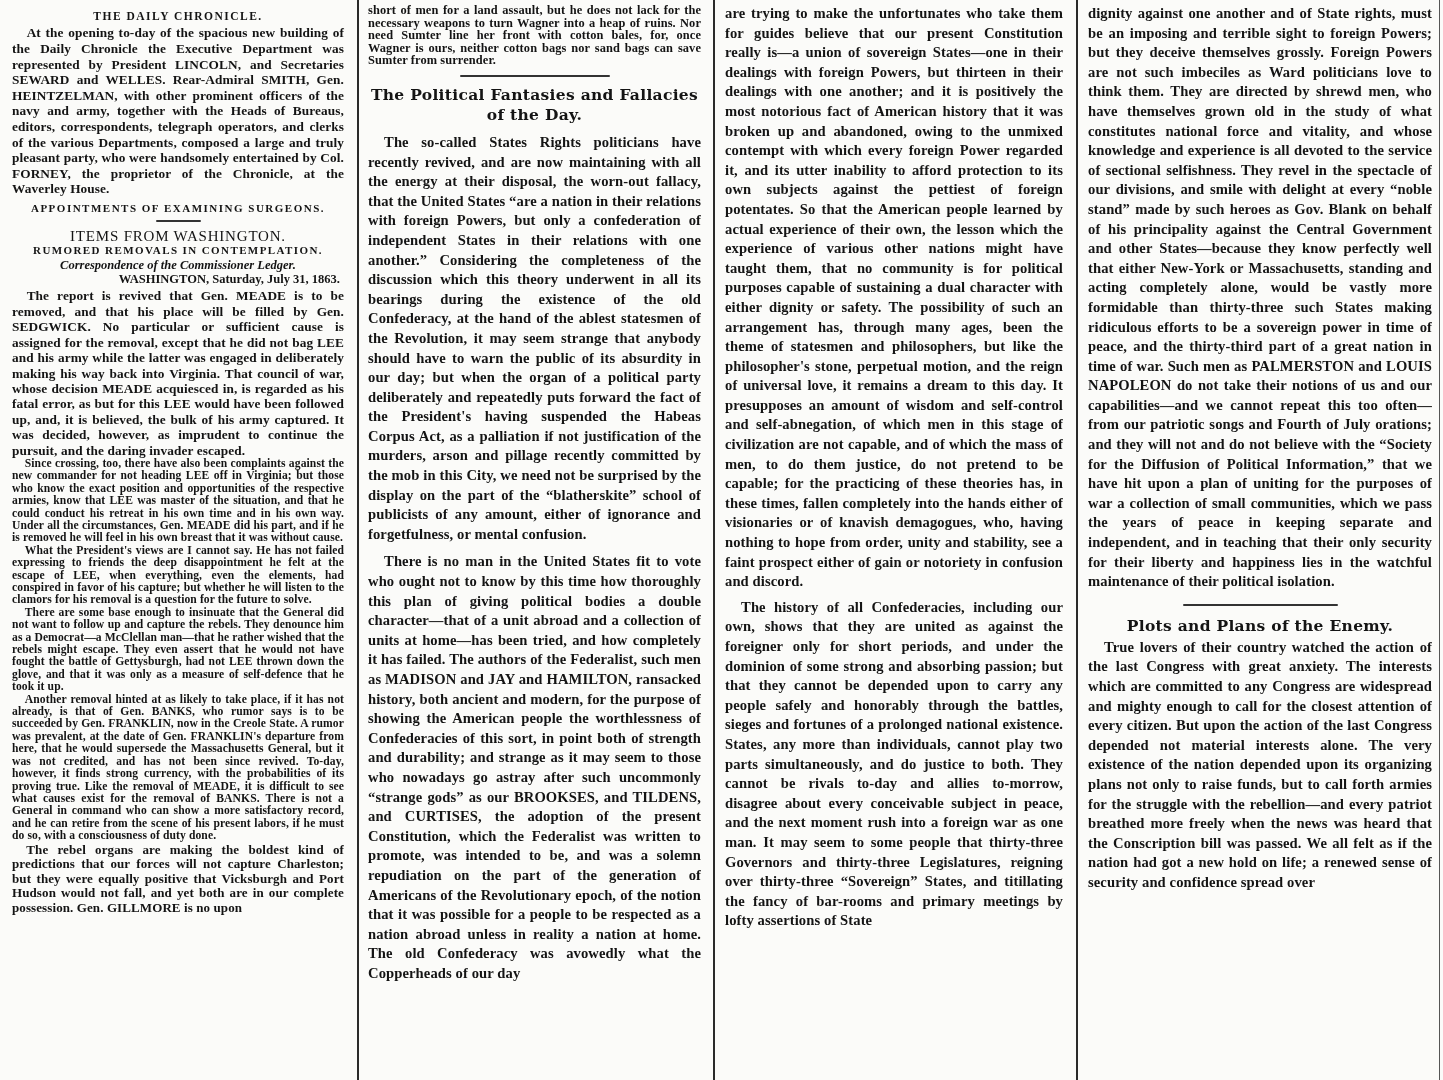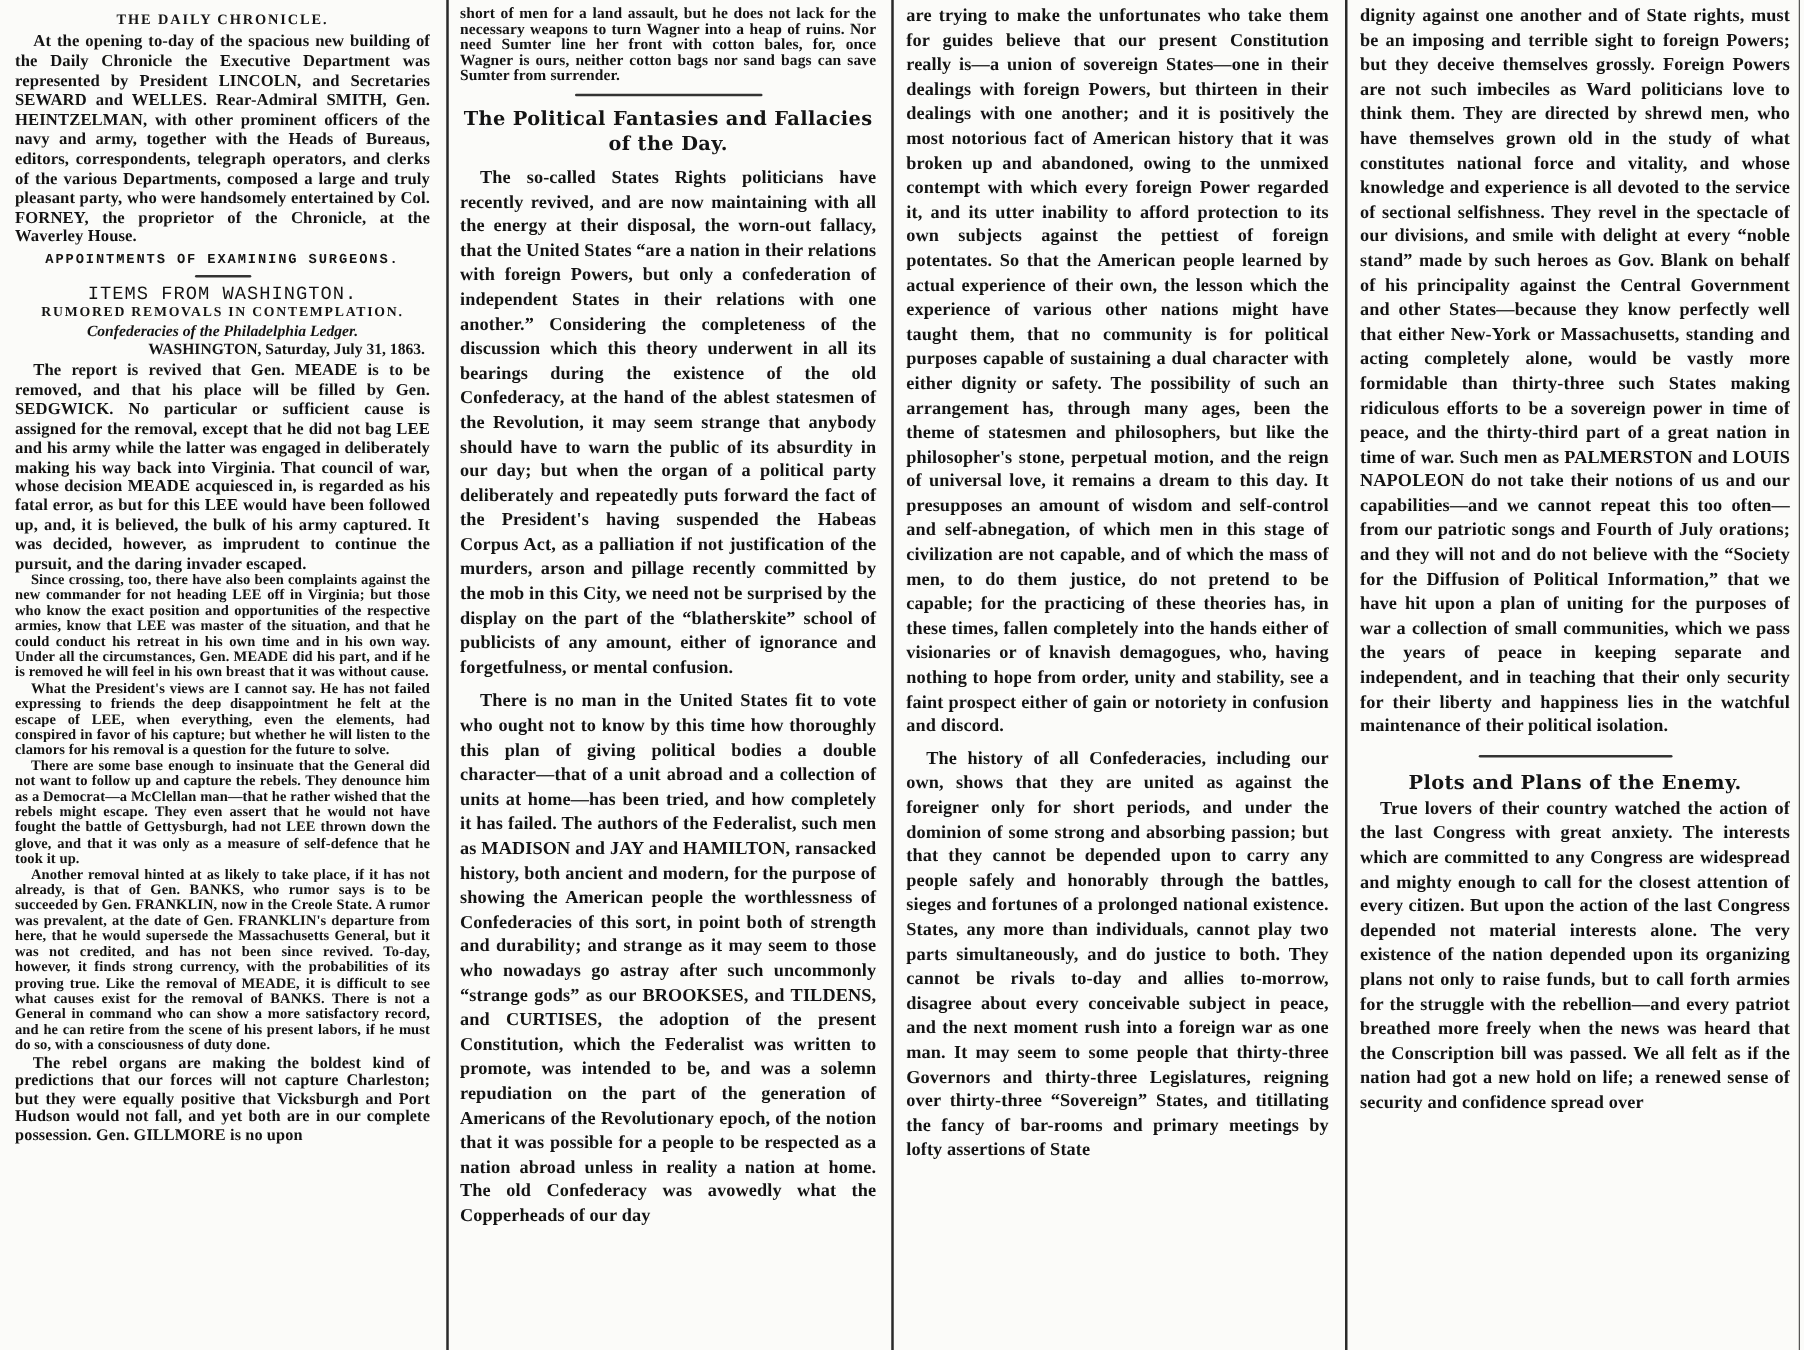--- a/index.html
+++ b/index.html
@@ -17,21 +17,21 @@
   }
   .col1 { left:6px; width:344px; padding:6px 6px 0 6px; font-size:11.6px; line-height:12.4px; }
   .col2 { left:362px; width:345px; padding:4px 6px 0 6px; font-size:14.6px; line-height:19.6px; }
   .col3 { left:719px; width:350px; padding:4px 6px 15px 6px; font-size:14.6px; line-height:19.6px; }
   .col4 { left:1082px; width:356px; padding:4px 6px 0 6px; font-size:14.6px; line-height:19.6px; }
   .rule-v { position:absolute; top:0; width:2px; height:1080px; background:#2a2a2a; }
   .rule-v.thin { width:1px; background:#555; }
   p { margin:0; text-align:justify; text-indent:1.1em; font-weight:bold; letter-spacing:0.1px; }
   p.noindent { text-indent:0; }
   .col1 p { font-weight:bold; }
-  h1.masthead, h2, h3, h4 { margin:0; text-align:center; font-weight:bold;font-family:Liberation Mono, monospace; }
+  h1.masthead, h2, h3, h4 { margin:0; text-align:center; font-weight:bold; }
   .kicker { font-size:11px; letter-spacing:1.5px; margin:2px 0 3px; text-transform:uppercase; font-weight:bold; text-align:center; }
   .hed-big { font-size:15px; letter-spacing:0.8px; margin:8px 0 2px; font-weight:normal; text-transform:uppercase; }
   .subhead { font-size:11px; letter-spacing:1.4px; text-transform:uppercase; margin:2px 0; }
   .credit { font-style:italic; font-size:12.5px; margin:2px 0; }
   .dateline { text-align:right; font-size:12.5px; margin:1px 4px 3px 0; font-weight:bold; }
   .article-hed { font-family:"DejaVu Serif", serif; font-size:15.5px; line-height:20px; letter-spacing:0.3px; margin:6px 0 8px; font-weight:bold; }
   .divider { width:150px; height:2px; background:#333; margin:8px auto 8px; border-radius:1px; }
   .divider.short { width:45px; height:1.5px; margin:6px auto 6px; }
 </style>
 </head>
@@ -39,21 +39,21 @@
 
 <div class="page">
 
   <div class="col col1">
     <h1 class="kicker" style="font-size:11.5px;margin:4px 0 3px;">THE DAILY CHRONICLE.</h1>
     <p style="font-size:13.3px;line-height:15.6px;">At the opening to-day of the spacious new building of the Daily Chronicle the Executive Department was represented by President LINCOLN, and Secretaries SEWARD and WELLES. Rear-Admiral SMITH, Gen. HEINTZELMAN, with other prominent officers of the navy and army, together with the Heads of Bureaus, editors, correspondents, telegraph operators, and clerks of the various Departments, composed a large and truly pleasant party, who were handsomely entertained by Col. FORNEY, the proprietor of the Chronicle, at the Waverley House.</p>
     <h3 class="kicker" style="margin-top:5px;">APPOINTMENTS OF EXAMINING SURGEONS.</h3>
     <div class="divider short"></div>
     <h2 class="hed-big">ITEMS FROM WASHINGTON.</h2>
     <div class="subhead" style="text-align:center;font-weight:bold;">RUMORED REMOVALS IN CONTEMPLATION.</div>
-    <div class="credit" style="text-align:center;font-weight:bold;">Confederacies of the Philadelphia Ledger.</div>
+    <div class="credit" style="text-align:center;font-weight:bold;">Correspondence of the Commissioner Ledger.</div>
     <div class="dateline">WASHINGTON, Saturday, July 31, 1863.</div>
     <p style="font-size:13.3px;line-height:15.4px;">The report is revived that Gen. MEADE is to be removed, and that his place will be filled by Gen. SEDGWICK. No particular or sufficient cause is assigned for the removal, except that he did not bag LEE and his army while the latter was engaged in deliberately making his way back into Virginia. That council of war, whose decision MEADE acquiesced in, is regarded as his fatal error, as but for this LEE would have been followed up, and, it is believed, the bulk of his army captured. It was decided, however, as imprudent to continue the pursuit, and the daring invader escaped.</p>
     <p>Since crossing, too, there have also been complaints against the new commander for not heading LEE off in Virginia; but those who know the exact position and opportunities of the respective armies, know that LEE was master of the situation, and that he could conduct his retreat in his own time and in his own way. Under all the circumstances, Gen. MEADE did his part, and if he is removed he will feel in his own breast that it was without cause.</p>
     <p>What the President's views are I cannot say. He has not failed expressing to friends the deep disappointment he felt at the escape of LEE, when everything, even the elements, had conspired in favor of his capture; but whether he will listen to the clamors for his removal is a question for the future to solve.</p>
     <p>There are some base enough to insinuate that the General did not want to follow up and capture the rebels. They denounce him as a Democrat—a McClellan man—that he rather wished that the rebels might escape. They even assert that he would not have fought the battle of Gettysburgh, had not LEE thrown down the glove, and that it was only as a measure of self-defence that he took it up.</p>
     <p>Another removal hinted at as likely to take place, if it has not already, is that of Gen. BANKS, who rumor says is to be succeeded by Gen. FRANKLIN, now in the Creole State. A rumor was prevalent, at the date of Gen. FRANKLIN's departure from here, that he would supersede the Massachusetts General, but it was not credited, and has not been since revived. To-day, however, it finds strong currency, with the probabilities of its proving true. Like the removal of MEADE, it is difficult to see what causes exist for the removal of BANKS. There is not a General in command who can show a more satisfactory record, and he can retire from the scene of his present labors, if he must do so, with a consciousness of duty done.</p>
     <p style="font-size:13px;line-height:14.6px;">The rebel organs are making the boldest kind of predictions that our forces will not capture Charleston; but they were equally positive that Vicksburgh and Port Hudson would not fall, and yet both are in our complete possession. Gen. GILLMORE is no upon</p>
   </div>
 
   <div class="rule-v" style="left:357px;"></div>

